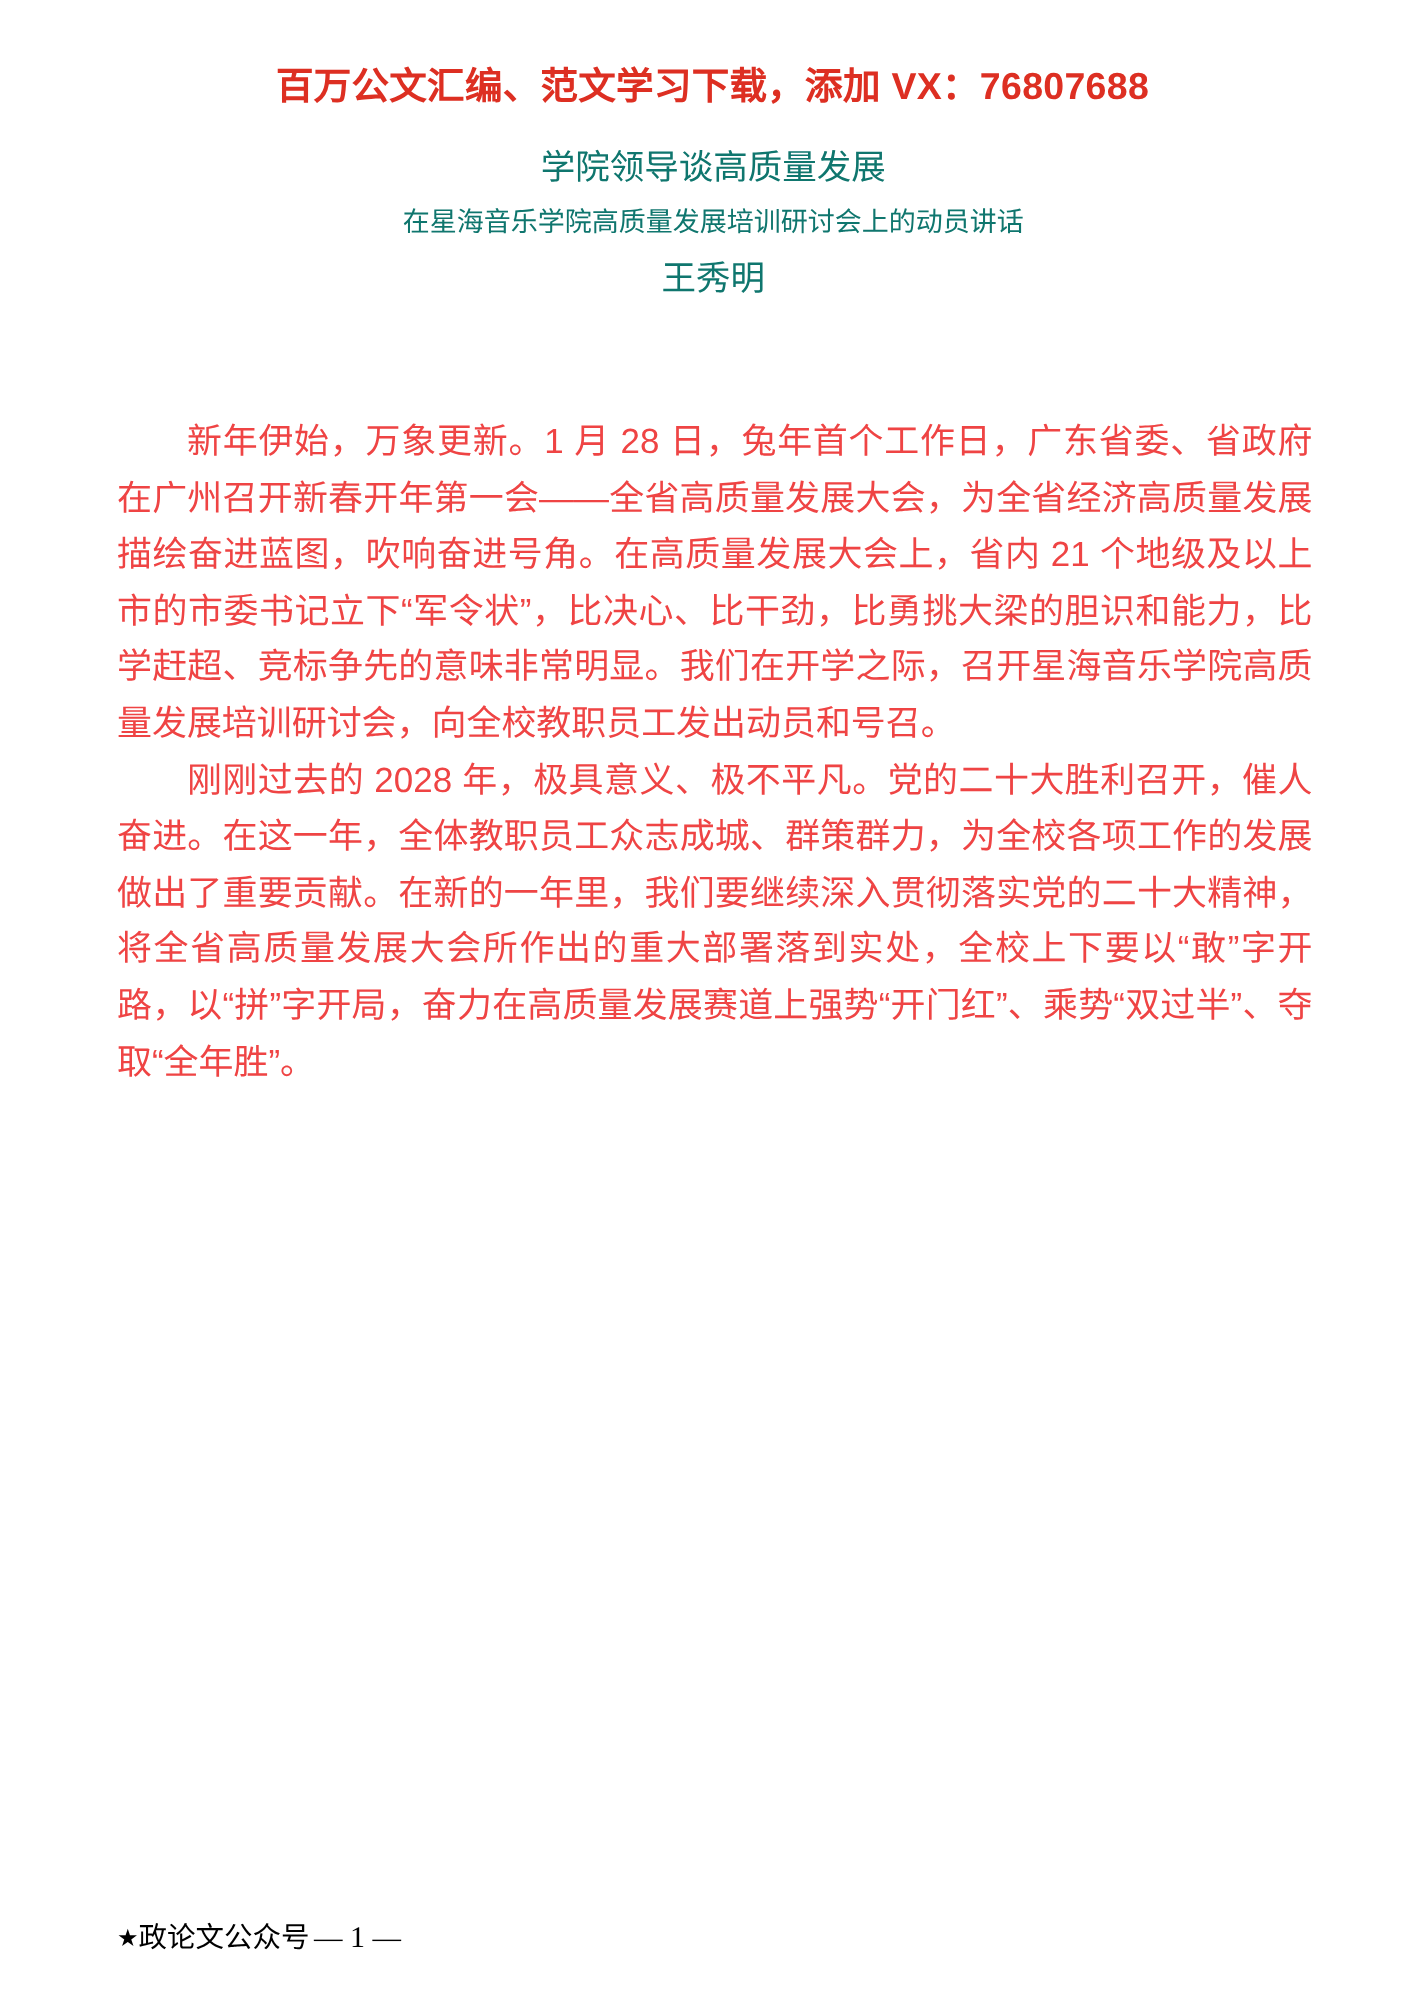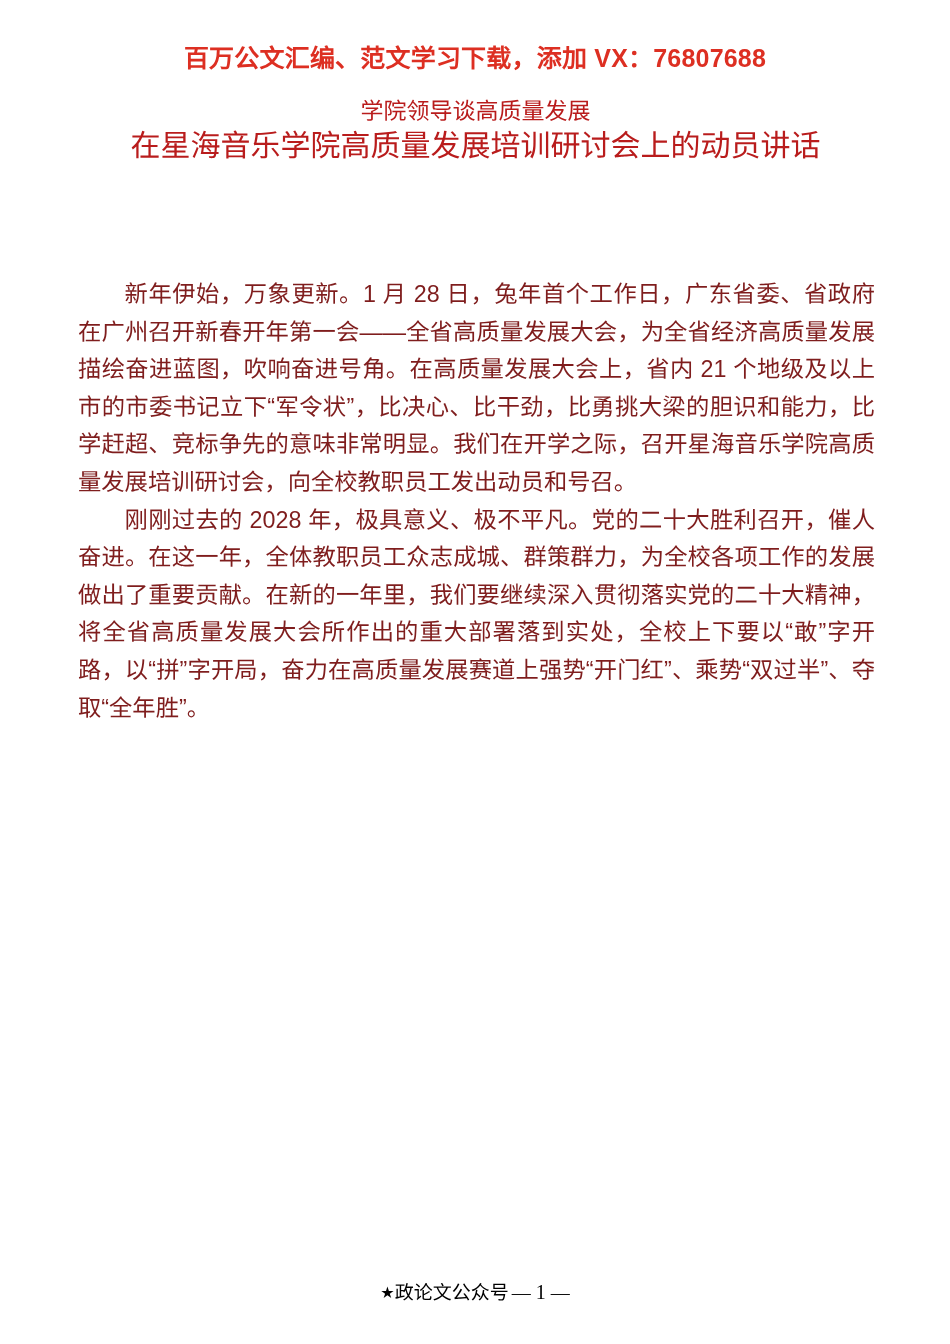--- a/index.html
+++ b/index.html
@@ -44,53 +44,52 @@
     width: 795px;
     text-align: center;
   }
   .doc-title,
   .doc-subtitle,
   .doc-author,
   .doc-date {
     font-size: 23px;
     line-height: 37px;
     font-weight: 400;
-    color: #b91c1c;
+    color: #0f766e;
     white-space: nowrap;
   }
   .doc-subtitle {
-    font-size: 30px;
-    font-family: Liberation Mono, monospace;
+    font-size: 18px;
   }
 
   
   .body-text {
     position: absolute;
     top: 276px;
     left: 78px;
     width: 797px;
   }
   .para {
     font-size: 23.3px;
     line-height: 37.6px;
     text-align: justify;
     text-justify: inter-ideograph;
     text-indent: 2em;
     margin: 0;
-    color: #7f1d1d;
+    color: #ef4444;
     word-break: break-all;
   }
 
   
   .footer {
     position: absolute;
     left: 78px;
     top: 1279px;
     width: 797px;
-    text-align: center;
+    text-align: left;
     font-size: 19px;
     line-height: 26px;
     color: #000;
     white-space: nowrap;
   }
   .footer .star {
     font-size: 16px;
     vertical-align: 1px;
   }
   .footer .pageno {
@@ -106,20 +105,21 @@
 </head>
 <body>
 
 <div class="page">
 
   <div class="promo-banner">百万公文汇编、范文学习下载，添加 VX：76807688</div>
 
   <div class="title-block">
     <div class="doc-title">学院领导谈高质量发展</div>
     <div class="doc-subtitle">在星海音乐学院高质量发展培训研讨会上的动员讲话</div>
+    <div class="doc-author">王秀明</div>
   </div>
 
   <div class="body-text">
     <p class="para">新年伊始，万象更新。1 月 28 日，兔年首个工作日，广东省委、省政府在广州召开新春开年第一会——全省高质量发展大会，为全省经济高质量发展描绘奋进蓝图，吹响奋进号角。在高质量发展大会上，省内 21 个地级及以上市的市委书记立下“军令状”，比决心、比干劲，比勇挑大梁的胆识和能力，比学赶超、竞标争先的意味非常明显。我们在开学之际，召开星海音乐学院高质量发展培训研讨会，向全校教职员工发出动员和号召。</p>
     <p class="para">刚刚过去的 2028 年，极具意义、极不平凡。党的二十大胜利召开，催人奋进。在这一年，全体教职员工众志成城、群策群力，为全校各项工作的发展做出了重要贡献。在新的一年里，我们要继续深入贯彻落实党的二十大精神，将全省高质量发展大会所作出的重大部署落到实处，全校上下要以“敢”字开路，以“拼”字开局，奋力在高质量发展赛道上强势“开门红”、乘势“双过半”、夺取“全年胜”。</p>
   </div>
 
   <div class="footer">
     <span class="star">★</span><span>政论文公众号</span><span class="dash">—</span><span class="pageno">1</span><span class="dash">—</span>
   </div>

